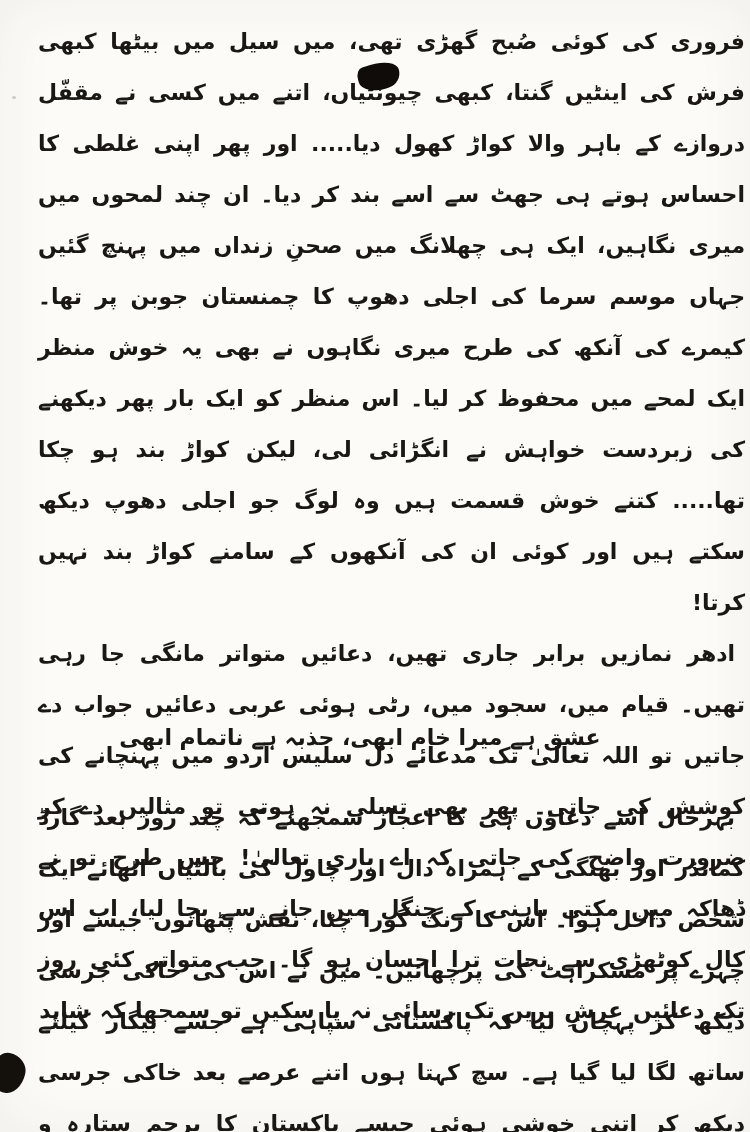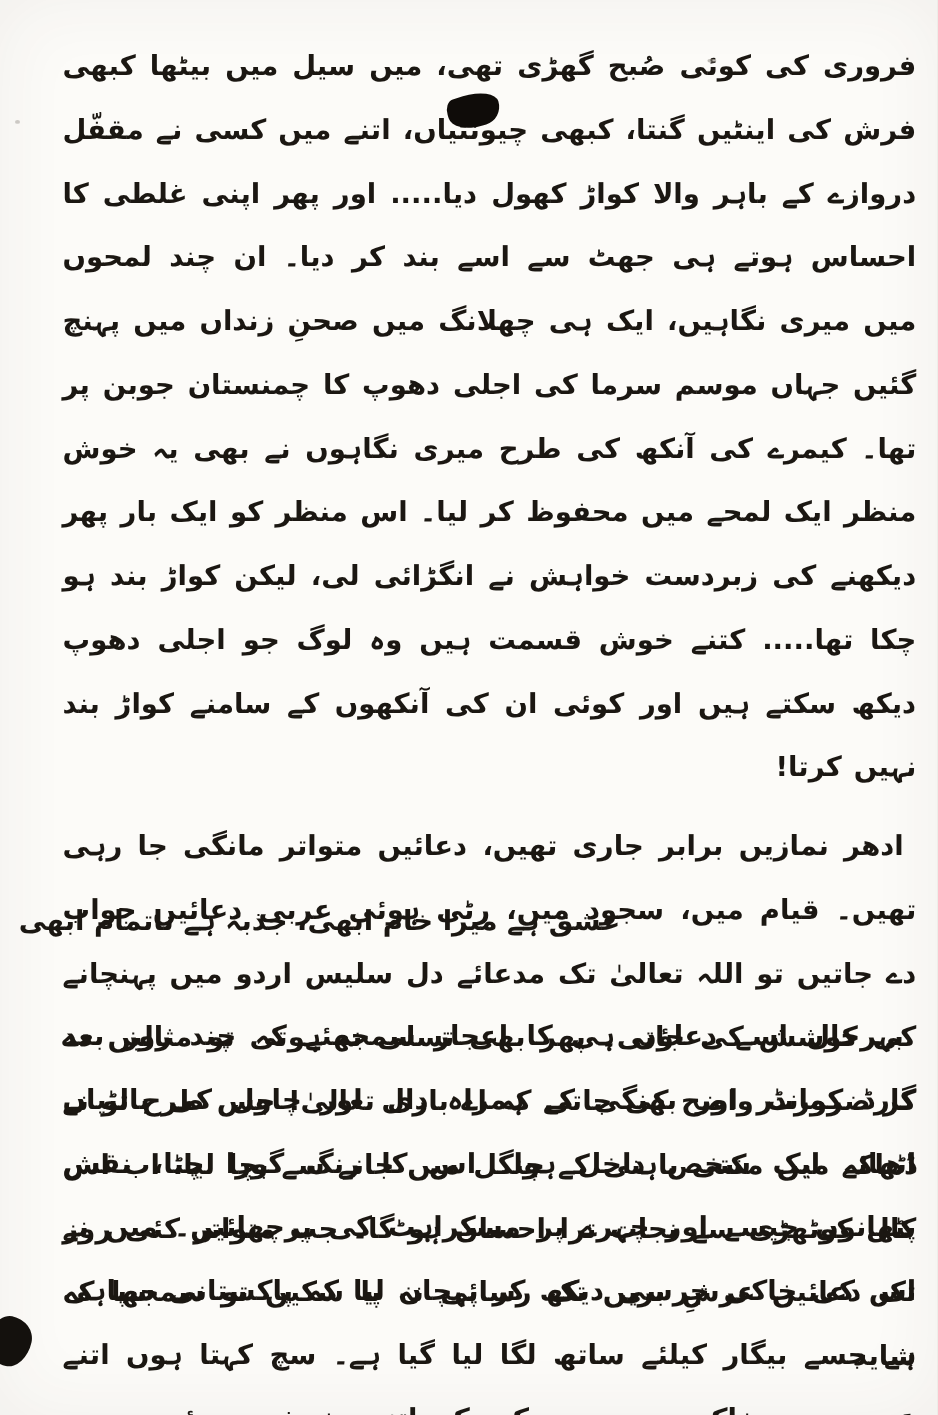--- a/index.html
+++ b/index.html
@@ -17,29 +17,29 @@
     position:absolute;
     right:5px;left:38px;
     direction:rtl;
     text-align:justify;
     font-size:22px;
     font-weight:700;
     line-height:51px;
     word-spacing:2px;
     color:#1b1712;
   }
-  .text-block p{margin:12px;padding:0;}
+  .text-block p{margin:0;padding:0;}
   .text-block p.indented{text-indent:10px;}
   #block-upper{top:16px;}
   #block-lower{top:792px;}
   .verse{
     position:absolute;
-    top:712px;left:15px;right:30px;
+    top:712px;left:0;right:30px;
     direction:rtl;
-    text-align:left;
+    text-align:center;
     font-size:22px;
     font-weight:700;
     line-height:51px;
     color:#1b1712;
   }
   .smudge-word{position:relative;display:inline-block;}
   .smudge-word::after{
     content:"";
     position:absolute;
     top:-4px;right:22%;

